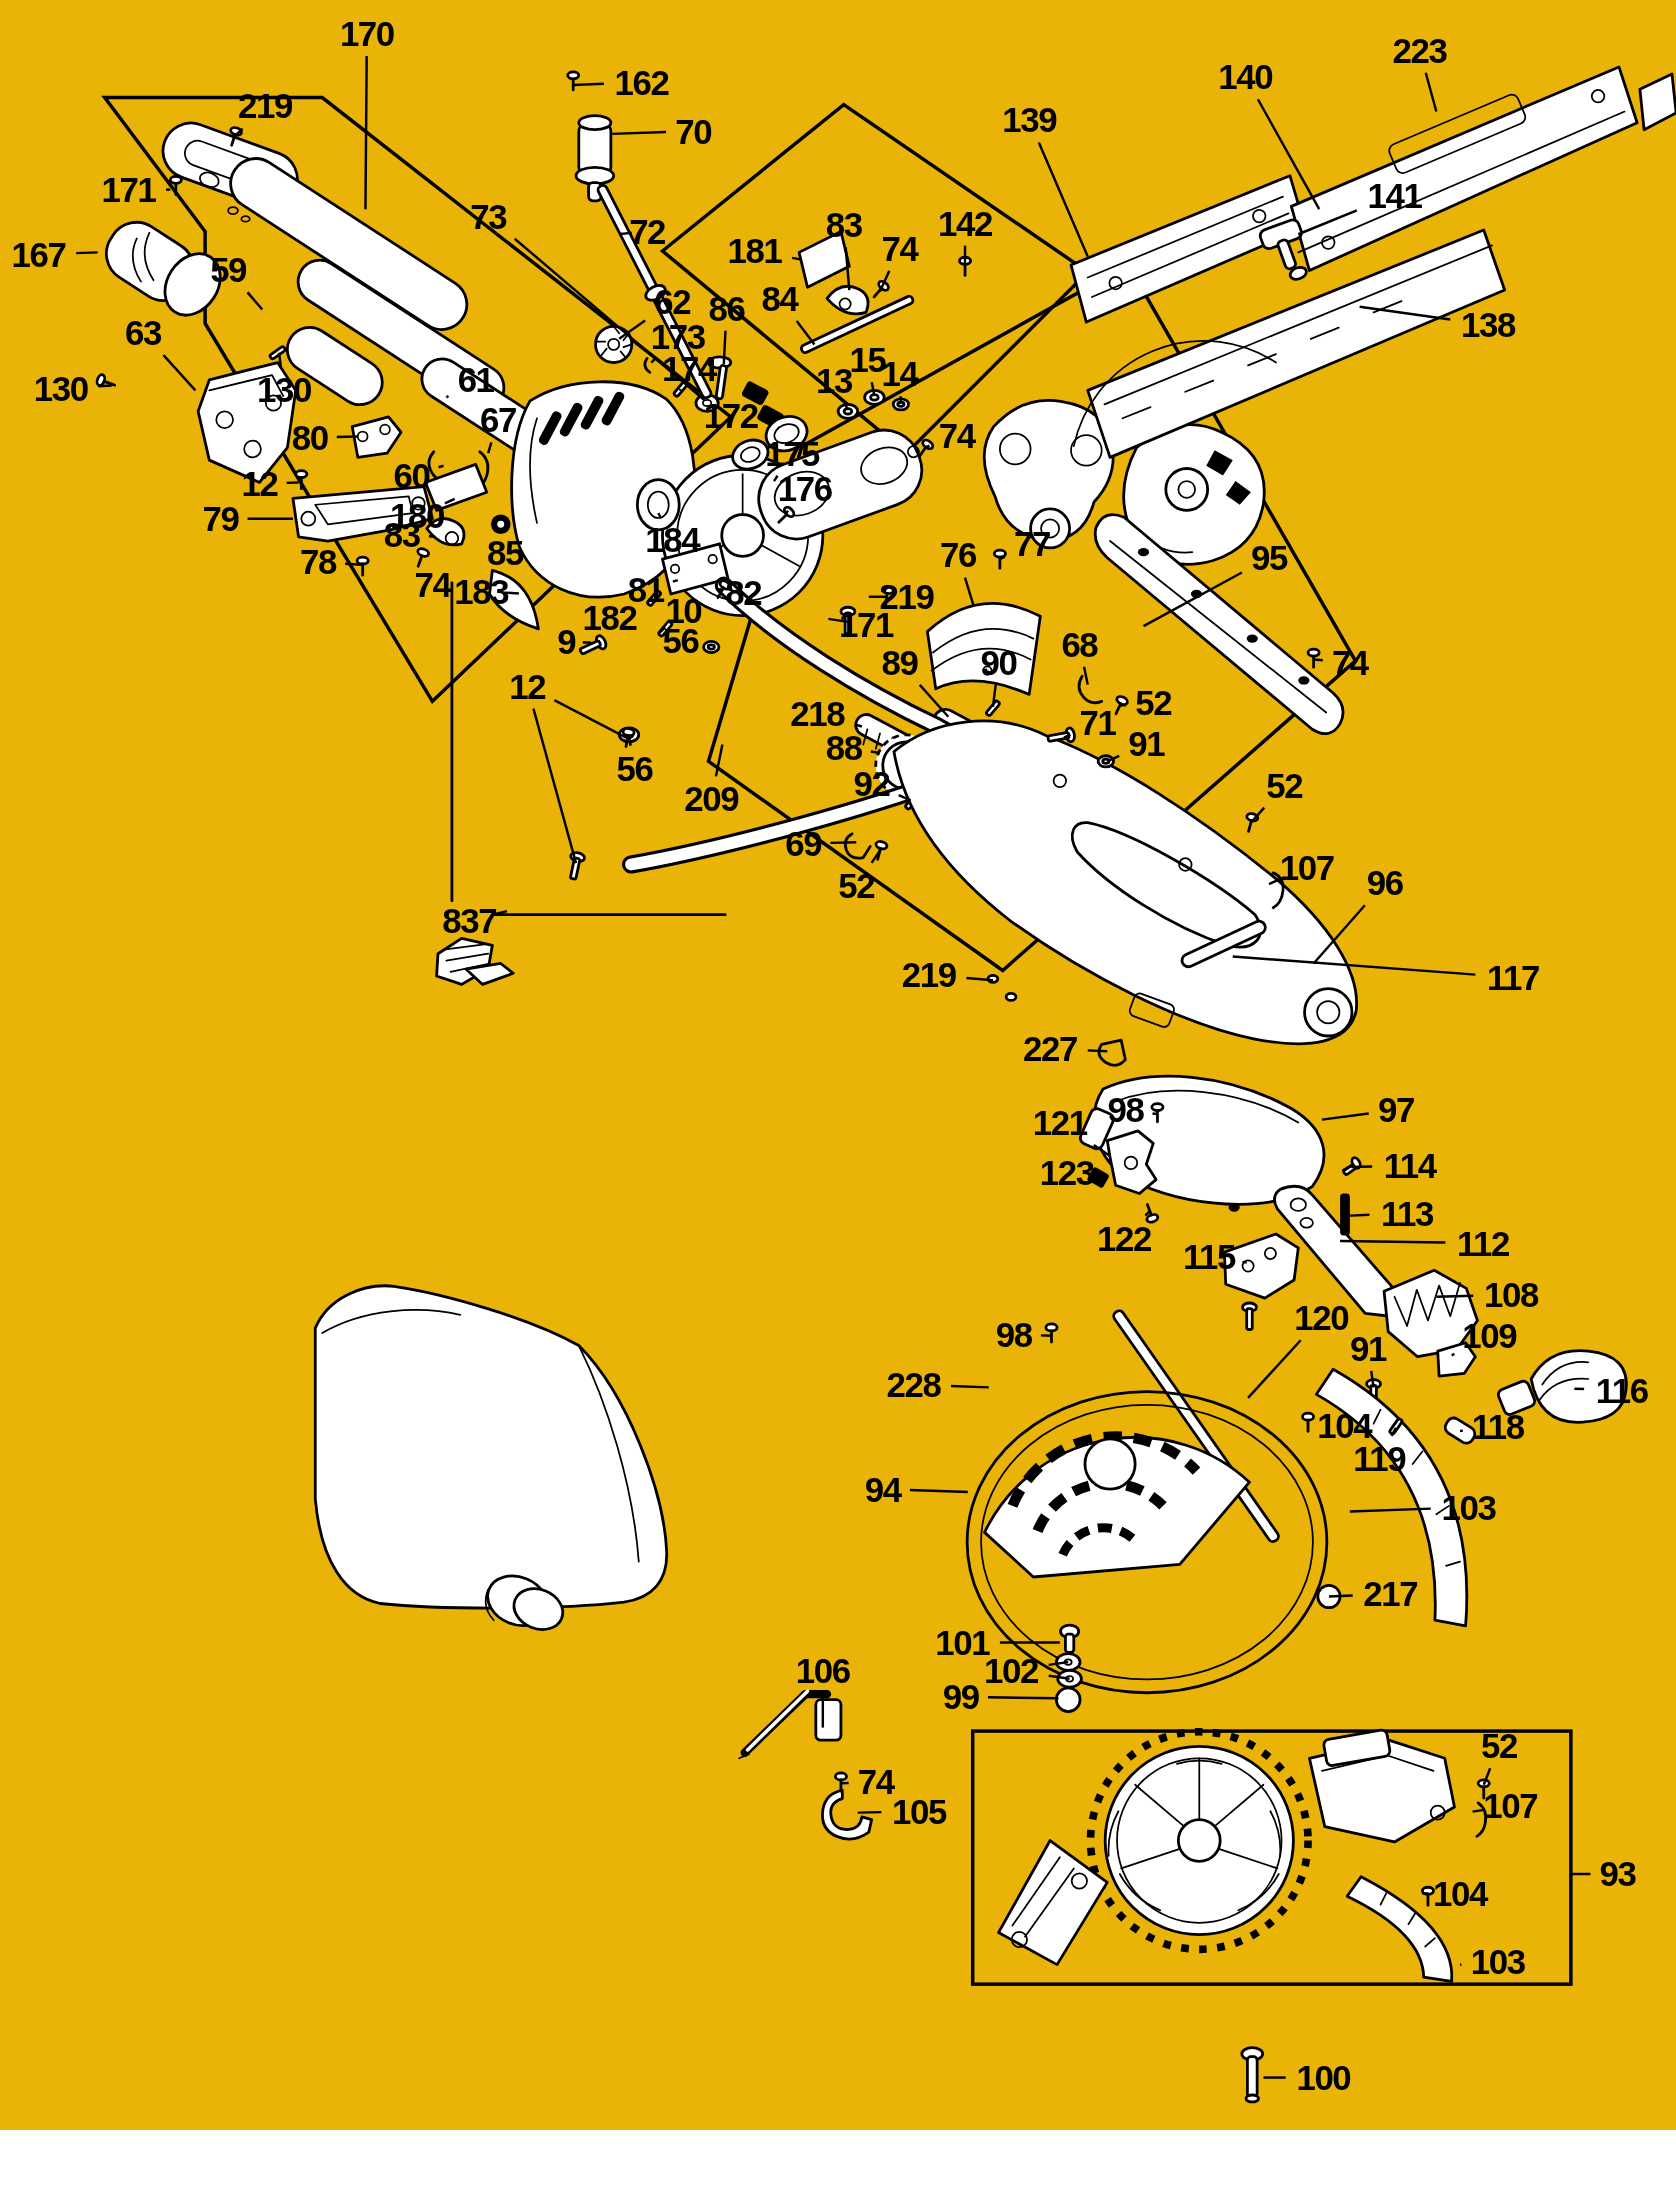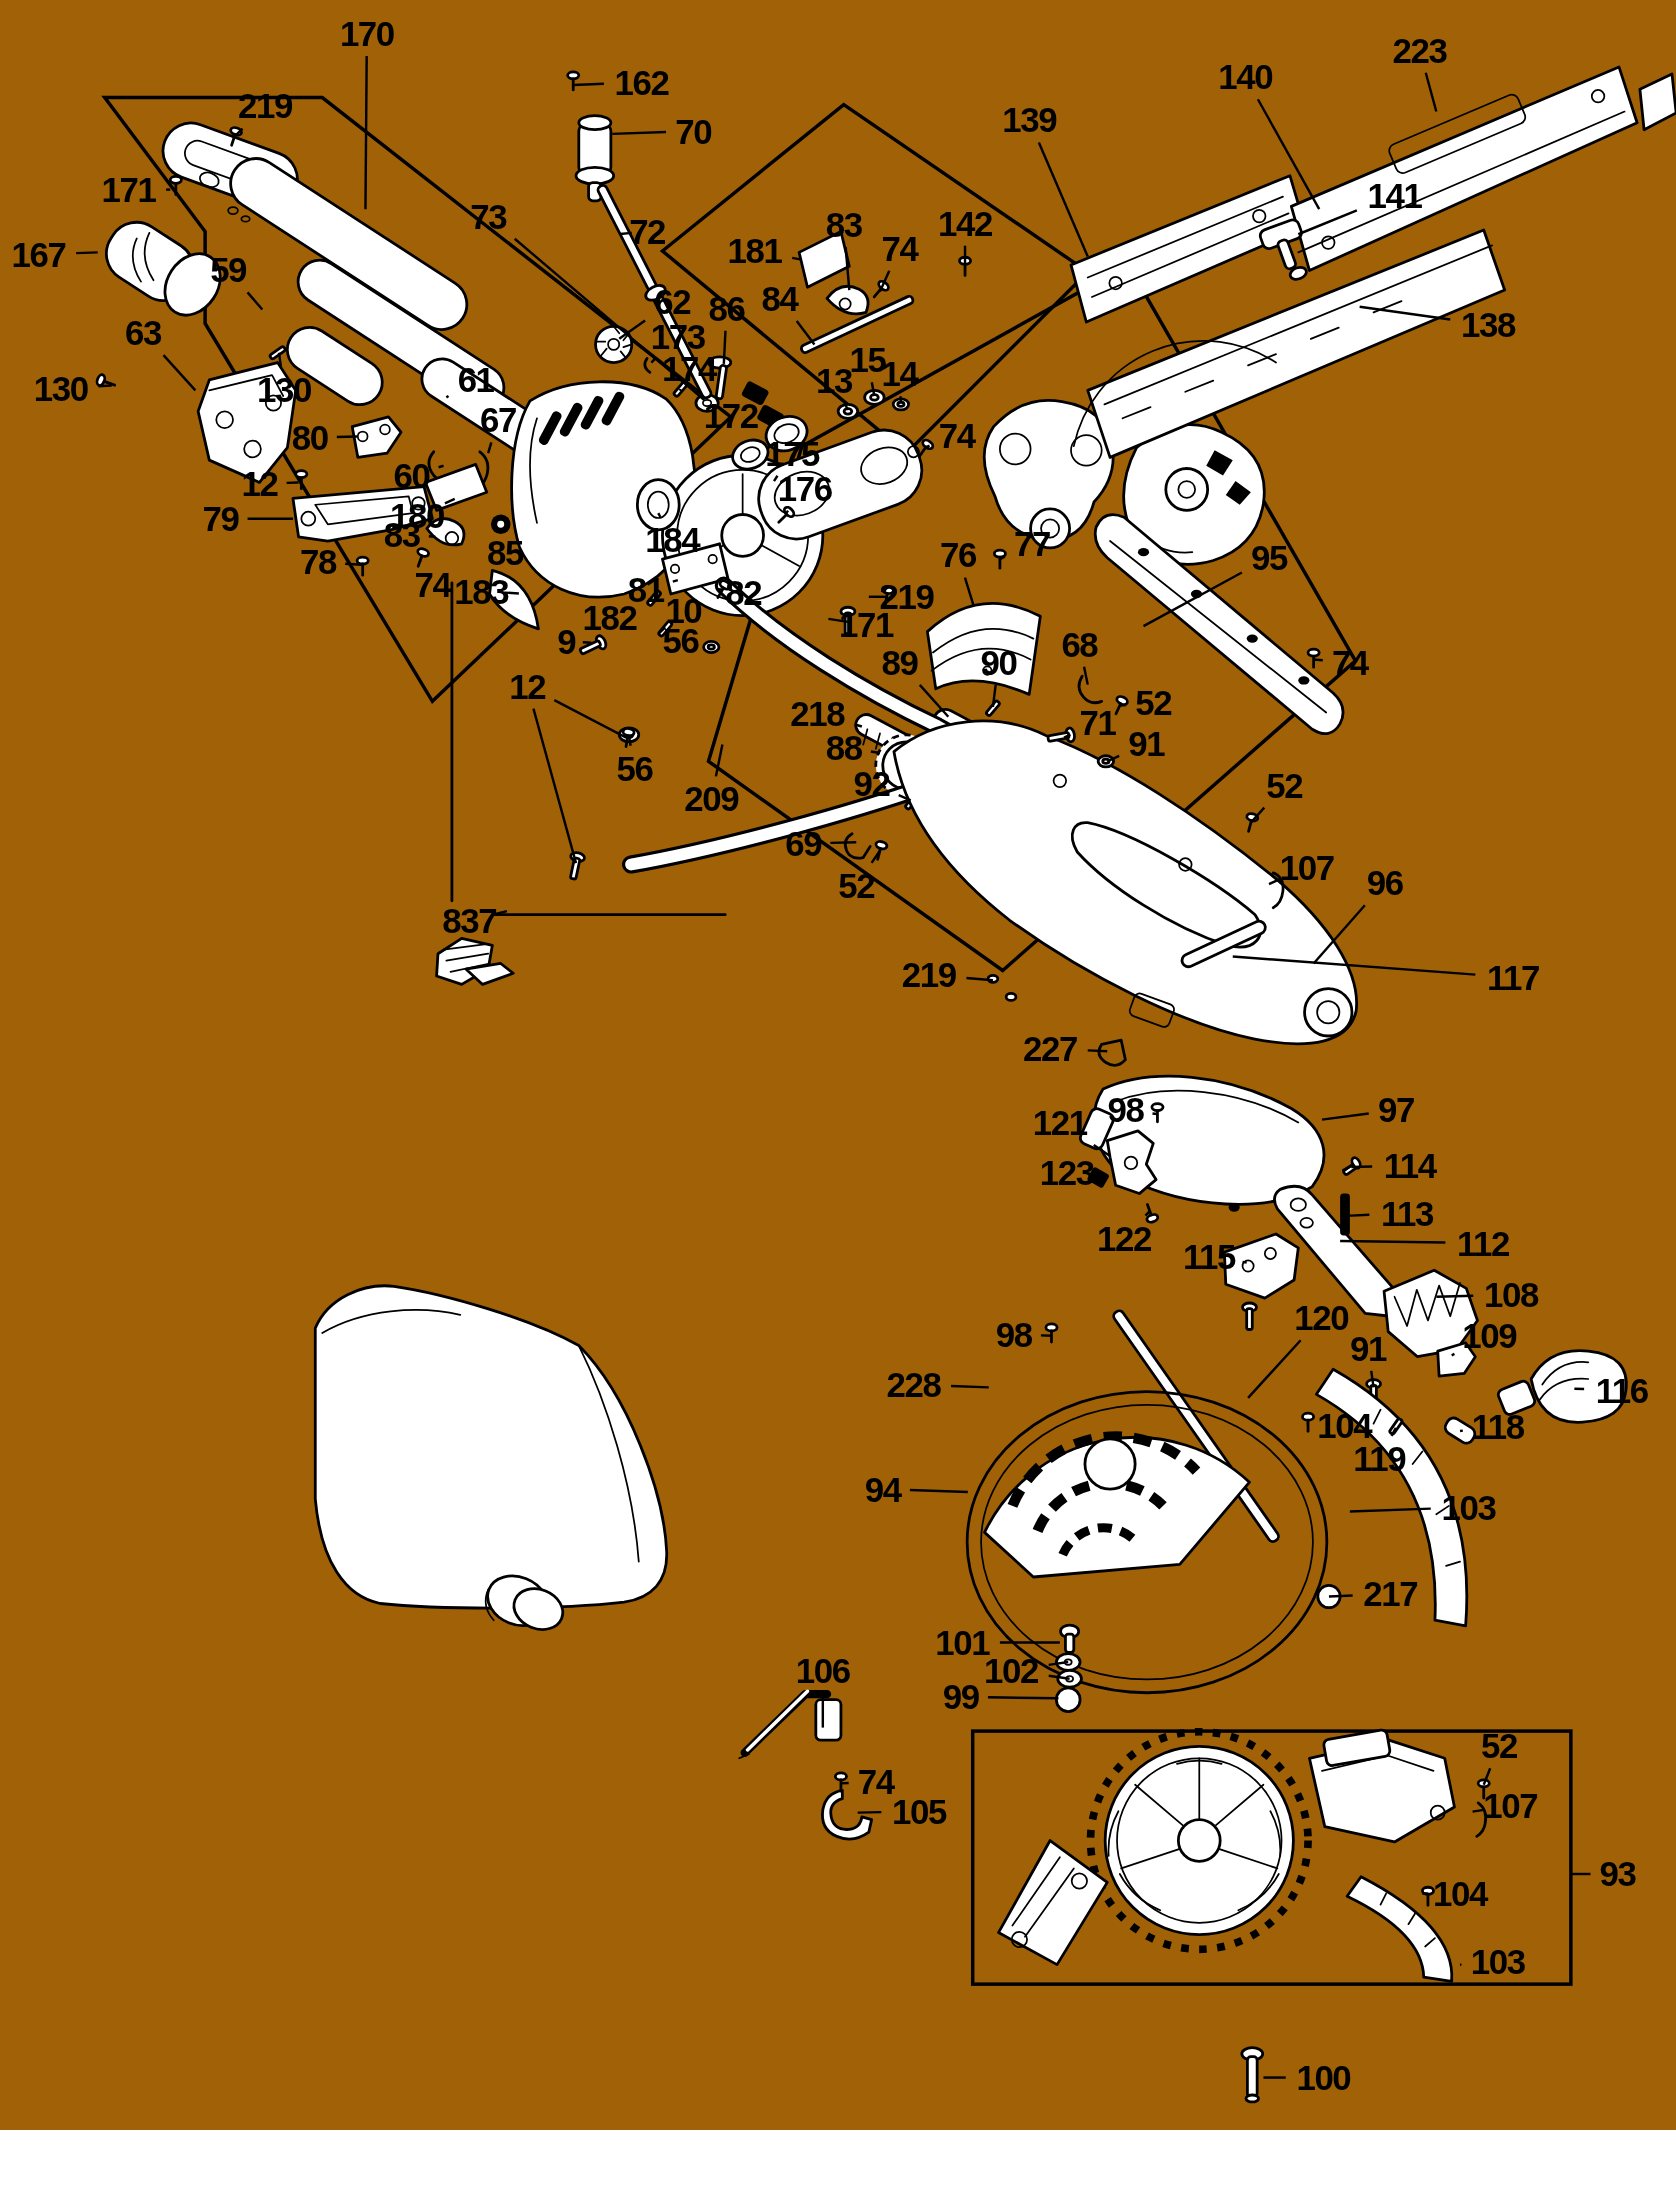--- a/index.html
+++ b/index.html
@@ -1,16 +1,16 @@
 <!DOCTYPE html>
 <html style="font-size:11px"><head>
 <meta charset="utf-8">
 <style>
   html,body{margin:0;padding:0;background:#fff;}
-  #stage{position:relative;width:1677px;height:2130px;background:#a16207;overflow:hidden;
+  #stage{position:relative;width:1677px;height:2130px;background:#eab308;overflow:hidden;
          font-family:"Liberation Sans", sans-serif;}
   svg{position:absolute;left:0;top:0;}
   .ln{fill:none;stroke:#000;stroke-width:4;stroke-linejoin:round;stroke-linecap:round;}
   .th{fill:none;stroke:#000;stroke-width:2.5;stroke-linejoin:round;stroke-linecap:round;}
   .wh{fill:#fff;stroke:#000;stroke-width:4;stroke-linejoin:round;}
   .bk{fill:#000;stroke:none;}
   .encl{fill:none;stroke:#000;stroke-width:5;stroke-linejoin:miter;}
   .callout-label{font-weight:700;font-size:50px;letter-spacing:-2px;fill:#000;}
   .leader{stroke:#000;stroke-width:3.5;fill:none;}
   .copy{font-family:"Liberation Serif", serif;font-weight:700;font-size:58px;fill:#000;}

